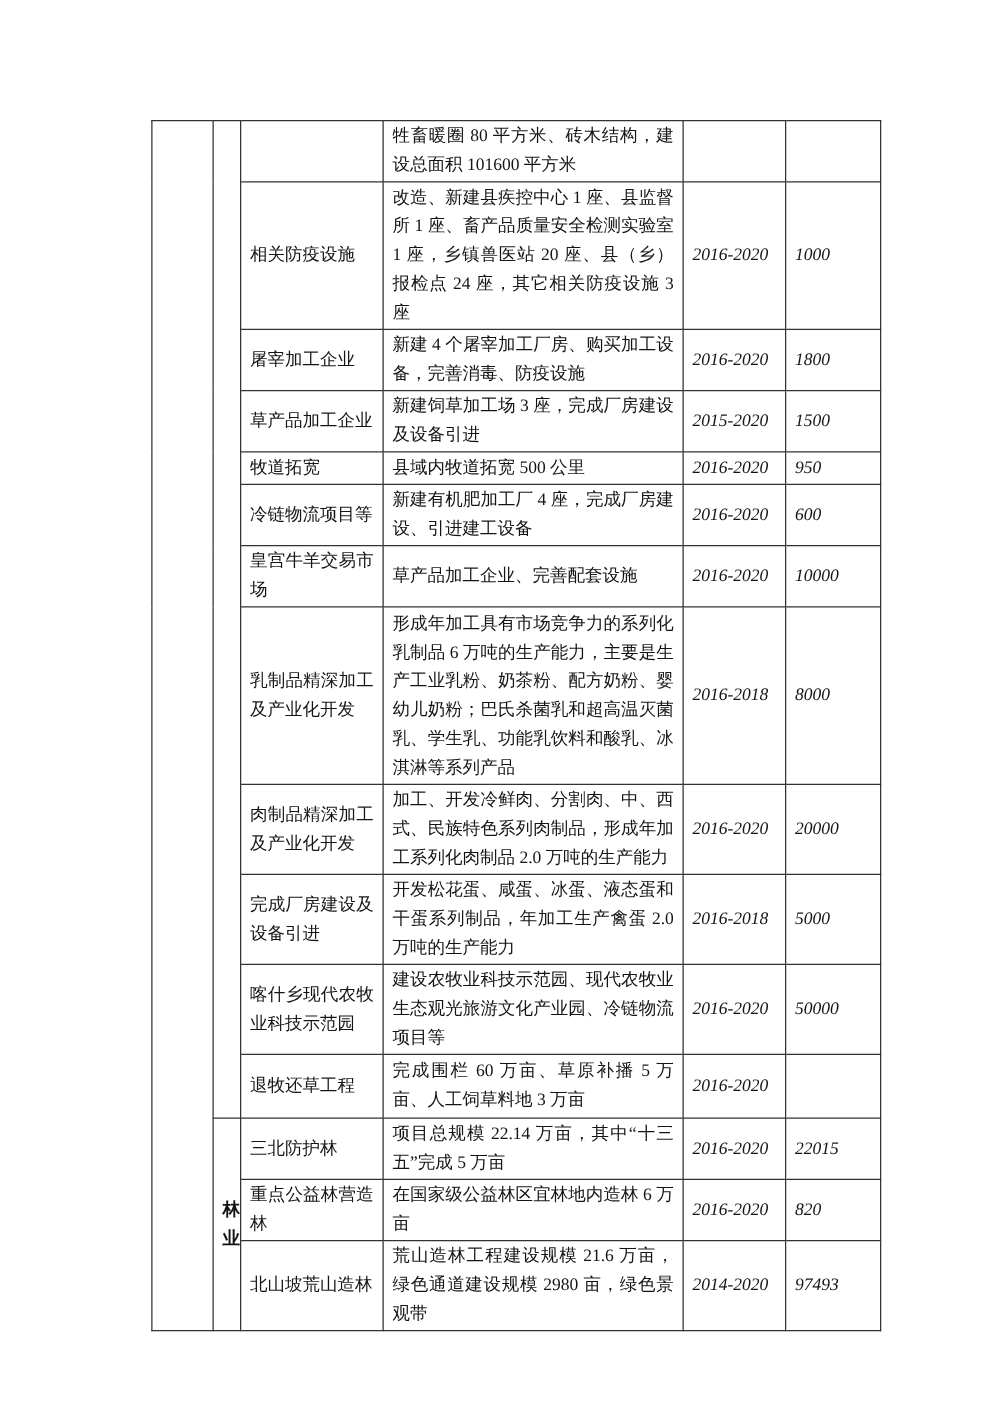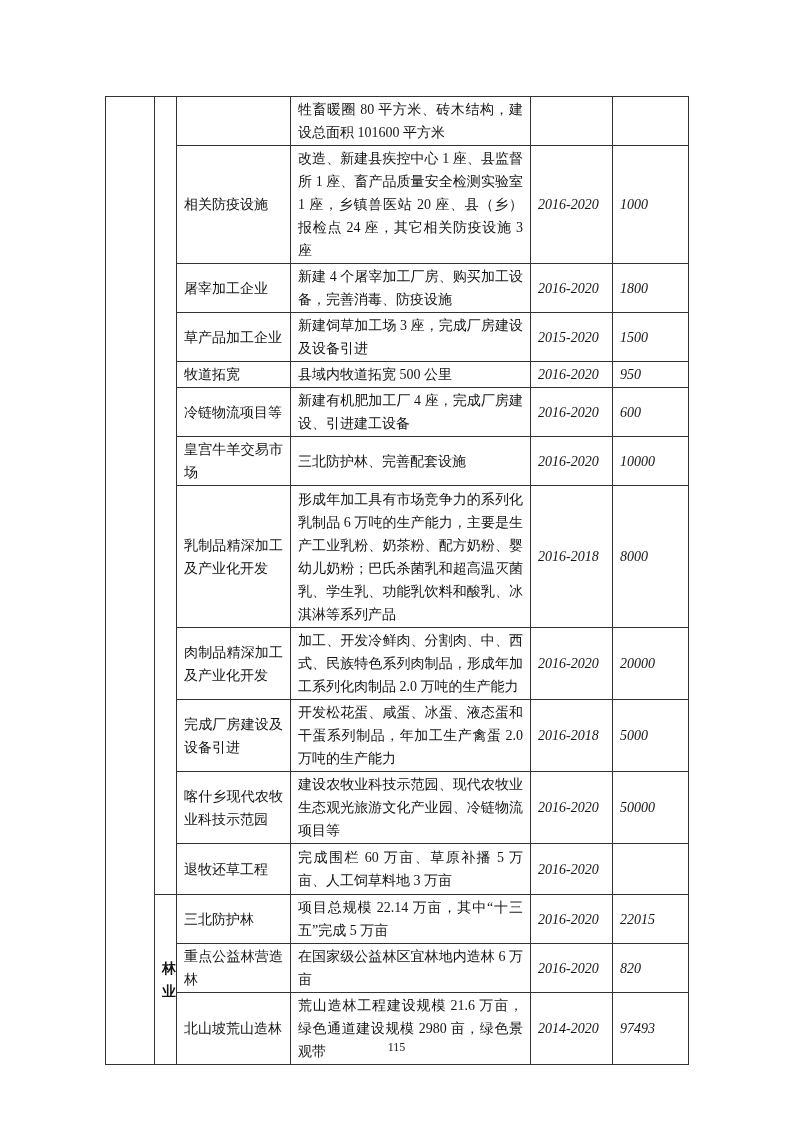--- a/index.html
+++ b/index.html
@@ -11,21 +11,21 @@
     position: relative;
     width: 793px;
     height: 1122px;
     background: #ffffff;
     font-family: "Liberation Serif", "DejaVu Serif", serif;
     color: #141414;
     overflow: hidden;
   }
   table.projects {
     position: absolute;
-    left: 105px;
+    left: 121px;
     top: 96px;
     width: 583px;
     border-collapse: collapse;
     table-layout: fixed;
     padding-left: 23px;
   }
   table.projects td {
     border: 1px solid #333333;
     font-size: 14px;
     line-height: 23px;
@@ -115,21 +115,21 @@
         <td class="cell-amount">950</td>
       </tr>
       <tr style="height:47px">
         <td class="cell-name">冷链物流项目等</td>
         <td class="cell-desc">新建有机肥加工厂 4 座，完成厂房建设、引进建工设备</td>
         <td class="cell-period">2016-2020</td>
         <td class="cell-amount">600</td>
       </tr>
       <tr style="height:48px">
         <td class="cell-name">皇宫牛羊交易市场</td>
-        <td class="cell-desc">三北防护林、完善配套设施</td>
+        <td class="cell-desc">草产品加工企业、完善配套设施</td>
         <td class="cell-period">2016-2020</td>
         <td class="cell-amount">10000</td>
       </tr>
       <tr style="height:142px">
         <td class="cell-name">乳制品精深加工及产业化开发</td>
         <td class="cell-desc">形成年加工具有市场竞争力的系列化乳制品 6 万吨的生产能力，主要是生产工业乳粉、奶茶粉、配方奶粉、婴幼儿奶粉；巴氏杀菌乳和超高温灭菌乳、学生乳、功能乳饮料和酸乳、冰淇淋等系列产品</td>
         <td class="cell-period">2016-2018</td>
         <td class="cell-amount">8000</td>
       </tr>
       <tr style="height:70px">
@@ -171,15 +171,14 @@
       </tr>
       <tr style="height:48px">
         <td class="cell-name">北山坡荒山造林</td>
         <td class="cell-desc">荒山造林工程建设规模 21.6 万亩，绿色通道建设规模 2980 亩，绿色景观带</td>
         <td class="cell-period">2014-2020</td>
         <td class="cell-amount">97493</td>
       </tr>
     </tbody>
   </table>
 
-  <div class="page-number">115</div>
 
 </div>
 
 </body></html>

